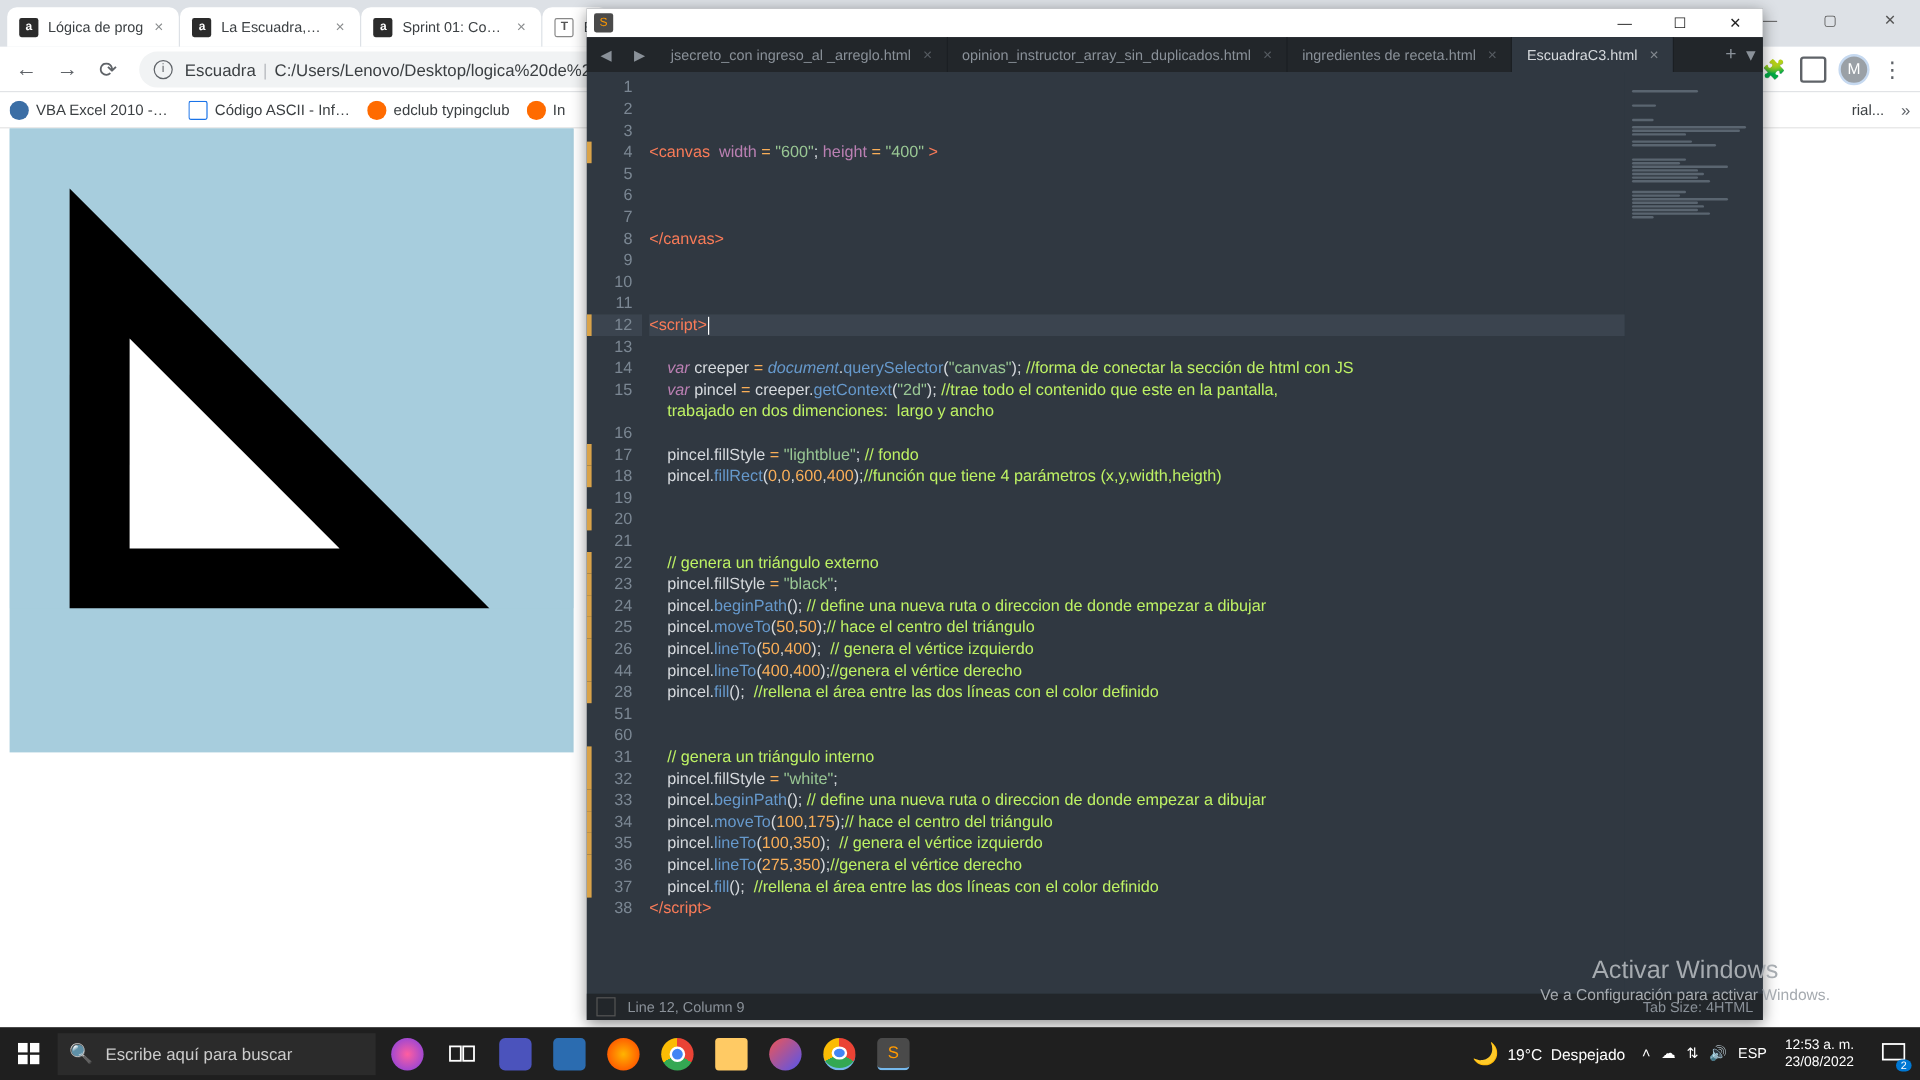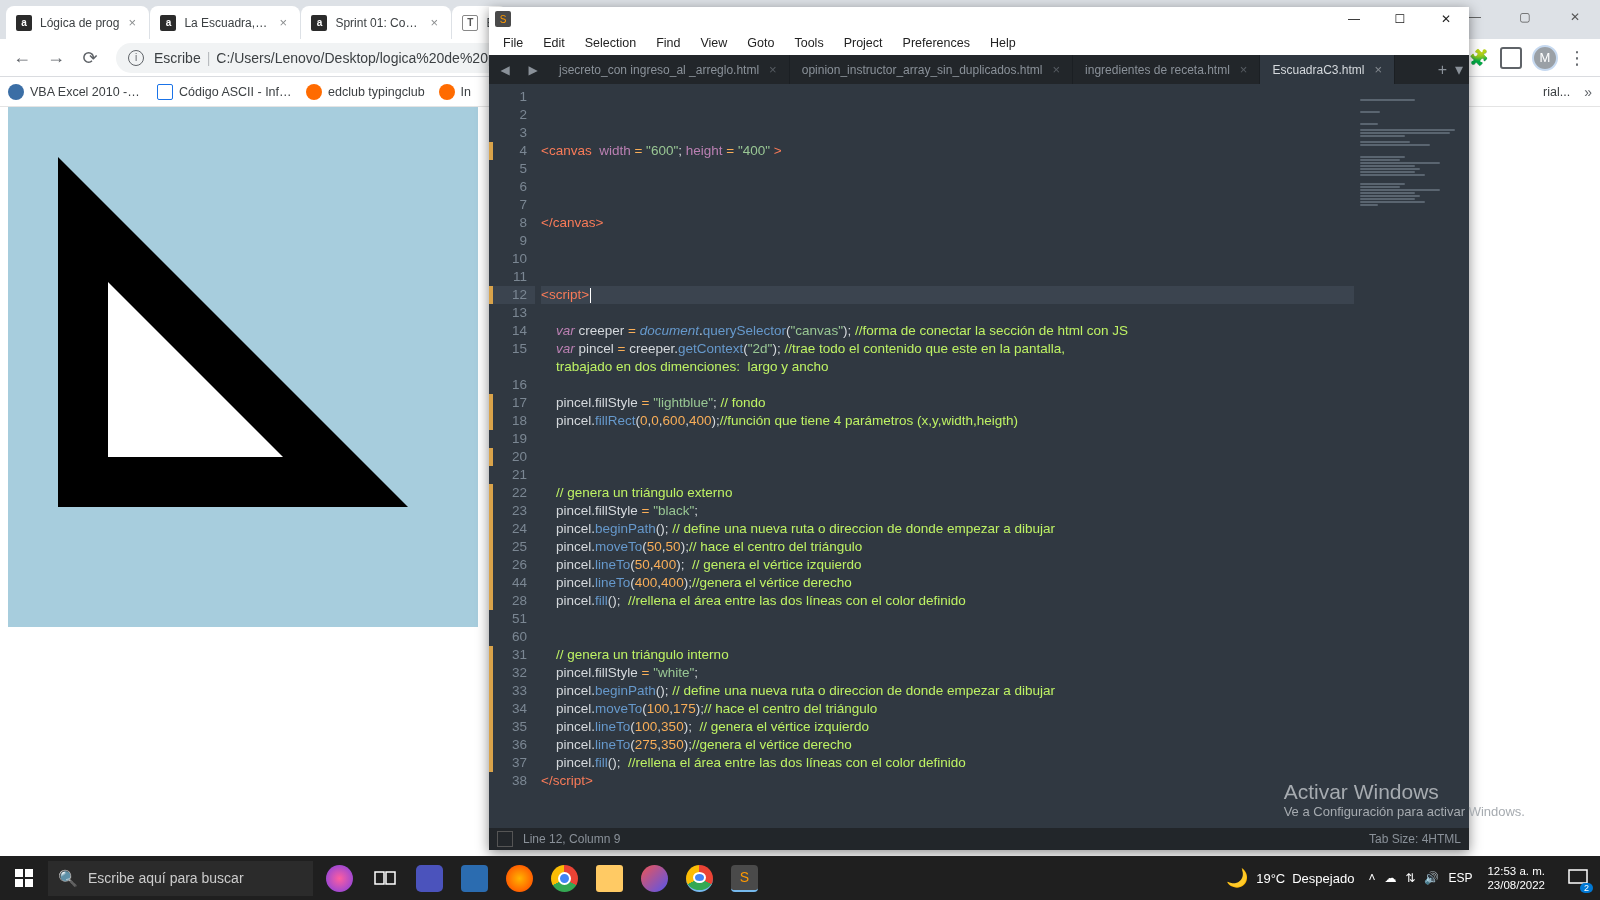--- a/index.html
+++ b/index.html
@@ -66,21 +66,21 @@
 .c-num{color:#f9ae58}
 .c-cmt{color:#bef264}
 .minimap{width:115px;background:#303841;position:relative;padding:6px}
 .minimap .mm-line{height:2px;margin-bottom:1px;border-radius:1px}
 .sub-status{height:22px;background:#22262A;display:flex;align-items:center;font-size:12px;color:#8a9199;padding:0 8px}
 .sub-status .ss-icon{width:16px;height:16px;border:1px solid #555;margin-right:10px}
 .sub-status .sfill{flex:1}
 .sub-status .ss-item{}
 
 
-.watermark{position:absolute;right:75px;top:780px;color:#a6abb0;text-align:left}
+.watermark{position:absolute;right:75px;top:797px;color:#a6abb0;text-align:center}
 .watermark .w1{font-size:21px;font-weight:400}
 .watermark .w2{font-size:13px}
 
 
 .taskbar{position:absolute;left:0;bottom:0;width:1600px;height:44px;background:#1f1f1f;display:flex;align-items:center;color:#fff}
 .taskbar .start{width:48px;height:44px;display:flex;align-items:center;justify-content:center}
 .taskbar .win-icon{width:18px;height:18px}
 .taskbar .search{width:265px;height:35px;background:#2b2b2b;display:flex;align-items:center;padding:0 10px;color:#ccc;font-size:14px;margin-right:4px;gap:10px}
 .taskbar .tb-icon{width:27px;height:27px;margin:0 9px;border-radius:3px;display:flex;align-items:center;justify-content:center}
 .taskbar .tb-icon.active{border-bottom:2px solid #76b9ed}
@@ -120,21 +120,21 @@
       <div>▢</div>
       <div>✕</div>
     </div>
   </div>
   <div class="chrome-toolbar">
     <div class="nav-btn">←</div>
     <div class="nav-btn">→</div>
     <div class="nav-btn">⟳</div>
     <div class="addr">
       <span class="info-icon">i</span>
-      <span>Escribe</span>
+      <span>Escuadra</span>
       <span style="margin:0 6px;color:#b9bcc0">|</span>
       <span>C:/Users/Lenovo/Desktop/logica%20de%20pr</span>
     </div>
     <div class="chrome-ext">
       <div class="ext-icon" style="font-size:16px;display:flex;align-items:center;justify-content:center">🧩</div>
       <div class="ext-icon" style="border:2px solid #5f6368;border-radius:3px"></div>
       <div class="profile-pill">M</div>
       <div style="font-size:18px;color:#5f6368">⋮</div>
     </div>
   </div>
@@ -171,32 +171,20 @@
   </div>
 </div>
 
 <div class="sublime">
   <div class="sub-title">
     <div class="st-icon">S</div>
     <div class="sfill"></div>
     <div class="wc">—</div>
     <div class="wc">☐</div>
     <div class="wc">✕</div>
-  </div>
-  <div class="sub-menu">
-    <span>File</span>
-    <span>Edit</span>
-    <span>Selection</span>
-    <span>Find</span>
-    <span>View</span>
-    <span>Goto</span>
-    <span>Tools</span>
-    <span>Project</span>
-    <span>Preferences</span>
-    <span>Help</span>
   </div>
   <div class="sub-tabs">
     <div class="navarrow">◀</div>
     <div class="navarrow">▶</div>
     <div class="sub-tab">
         <span>jsecreto_con ingreso_al _arreglo.html</span>
         <span class="tc">×</span>
       </div>
     <div class="sub-tab">
         <span>opinion_instructor_array_sin_duplicados.html</span>

